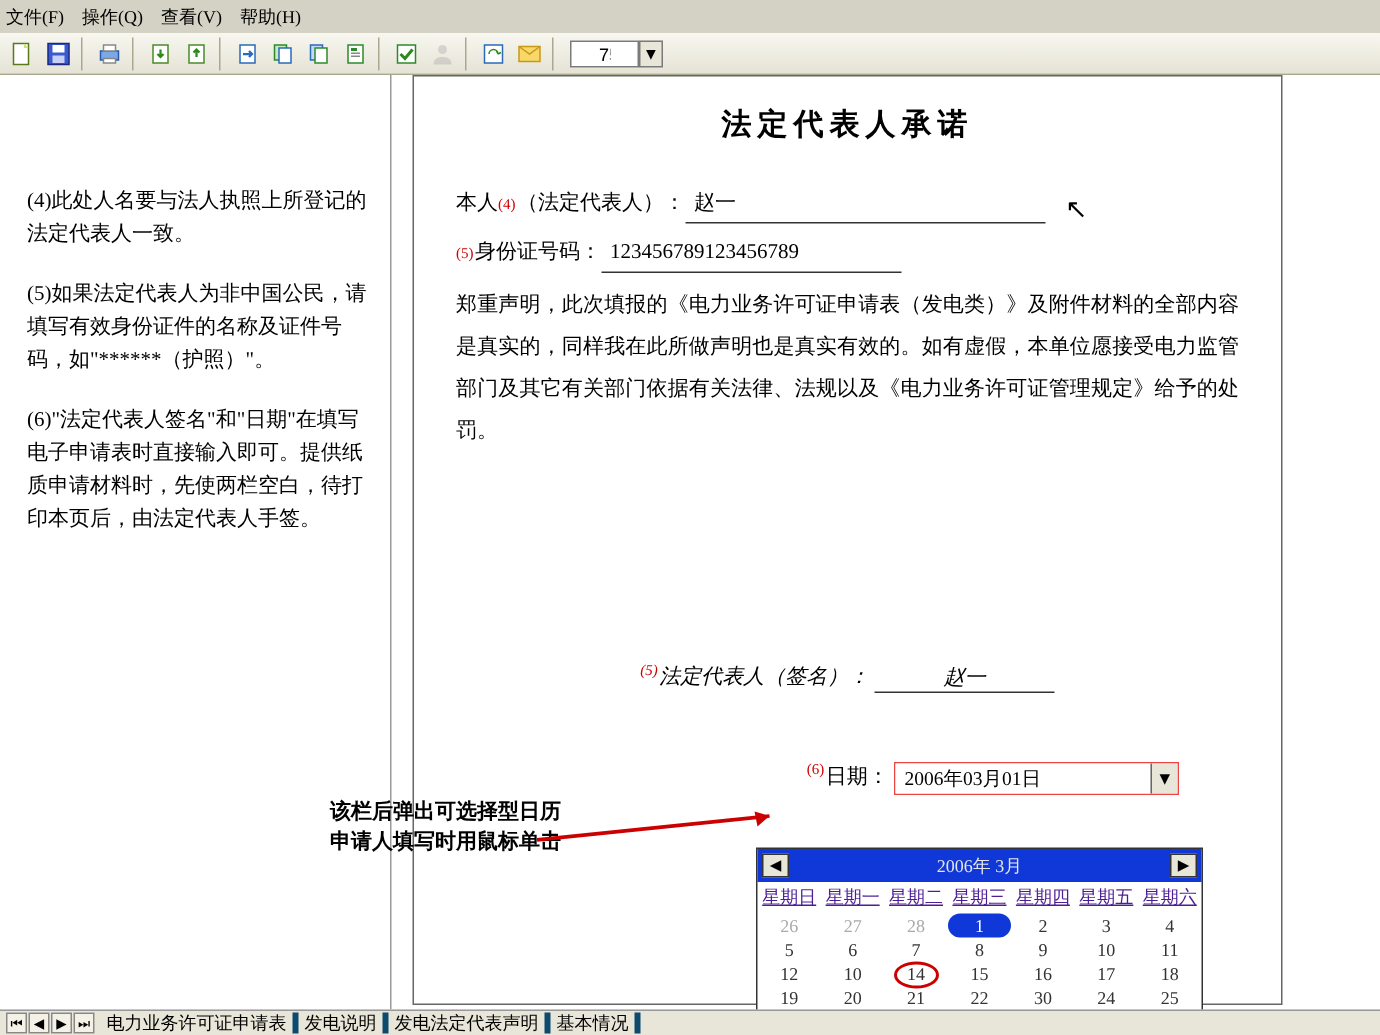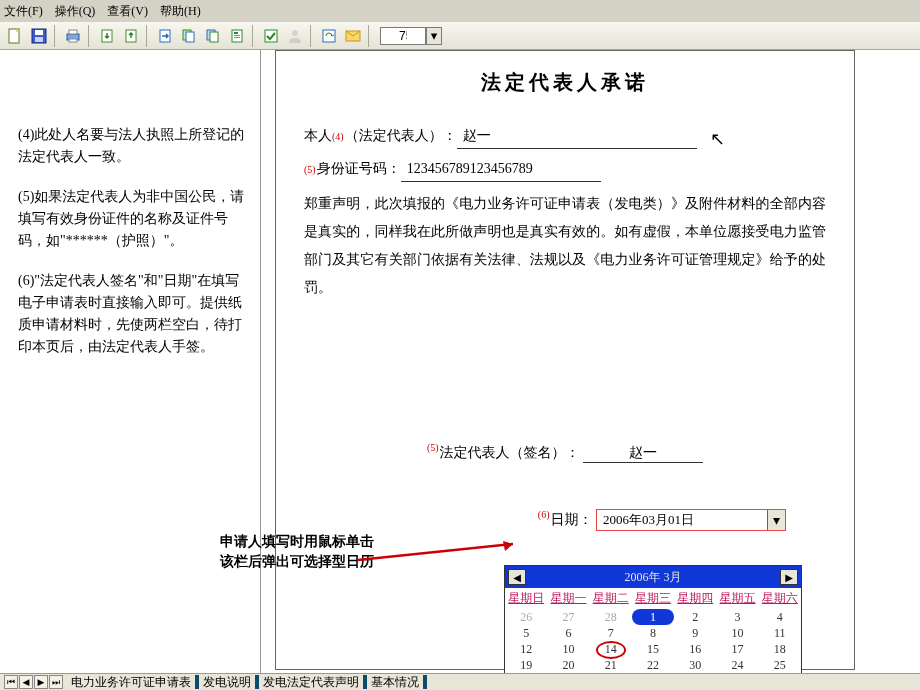--- a/index.html
+++ b/index.html
@@ -16,32 +16,32 @@
 .workspace { position: absolute; top: 50px; left: 0; right: 0; bottom: 17px; background: #fff; display: flex; }
 .sidepanel { width: 260px; padding: 14px 10px 10px 18px; }
 .note { color: #000000; font-size: 14px; line-height: 22px; margin-bottom: 18px; font-family: "SimSun"; }
 .paper-wrap { flex: 1; background: #fff; position: relative; border-left: 1px solid #999; }
 .paper { position: absolute; left: 14px; top: 0; width: 580px; height: 620px; border: 1px solid #666; background: #fff; padding: 18px 28px; font-size: 14px; }
 .paper h1 { text-align: center; font-size: 20px; font-weight: bold; letter-spacing: 4px; margin-bottom: 28px; }
 .row { display: flex; align-items: baseline; margin-bottom: 8px; line-height: 24px; }
 .sup { color: #c00; font-size: 10px; vertical-align: super; margin-right: 1px; }
 .uline { display: inline-block; border-bottom: 1px solid #333; min-width: 60px; padding: 0 6px; }
 .bodytxt { line-height: 28px; text-align: justify; margin-top: 6px; }
-.sigline { margin-top: 140px; text-align: center; }
+.sigline { margin-top: 140px; text-align: center; font-style: italic; }
 .dateline { margin-top: 46px; text-align: right; padding-right: 40px; }
 .combo { display: inline-flex; border: 1px solid #ef4444; height: 22px; vertical-align: middle; }
 .combo input { border: none; width: 170px; padding: 0 6px; font-size: 13px; font-family: inherit; }
 .combo .drop { width: 18px; background: #e8e6d8; border-left: 1px solid #666; display:flex;align-items:center;justify-content:center; }
 .tip { position: absolute; left: 220px; bottom: 118px; font-size: 14px; color: #000; font-weight: bold; line-height: 20px; text-align: left; }
 .arrow { position: absolute; left: 358px; bottom: 124px; }
 .cal { position: absolute; right: 118px; bottom: 0; width: 298px; border: 1px solid #333; background: #fff; font-size: 12px; font-family: "SimSun"; }
 .cal-hd { background: #1038d8; color: #fff; height: 22px; display: flex; align-items: center; justify-content: space-between; padding: 0 3px; }
 .cal-nav { width: 18px; height: 16px; background: #e8e6d8; border: 1px solid #333; color: #000; display:flex;align-items:center;justify-content:center; font-size:10px; }
 .cal-grid { width: 100%; border-collapse: collapse; }
-.cal-grid th { font-weight: normal; color: #be185d; text-decoration: underline; font-size: 12px; padding: 2px 0; }
+.cal-grid th { font-weight: normal; color: #4c1d95; text-decoration: underline; font-size: 12px; padding: 2px 0; }
 .cal-grid td { text-align: center; height: 16px; font-size: 12px; color: #333; }
 .cal-grid td.dim { color: #aaa; }
 .cal-grid td.today { background: #1038d8; color: #fff; border-radius: 8px; }
 .cal-grid td.sel { position: relative; }
 .cal-grid td.sel::after { content:""; position:absolute; left:6px; top:0; width:26px; height:14px; border:2px solid #c00; border-radius:50%; }
 .tabbar { position: absolute; left: 0; right: 0; bottom: 0; height: 17px; background: #e8e6d8; display: flex; align-items: center; font-size: 12px; padding: 0 4px; border-top: 1px solid #999; white-space: nowrap; overflow: hidden; }
 .tabnav { display:inline-flex; gap:1px; margin-right:4px; }
 .tabnav span { width:14px; height:14px; border:1px solid #888; background:#f4f2e6; display:flex;align-items:center;justify-content:center; font-size:9px; }
 .tab { padding: 0 4px; border-right: 4px solid #0c4a6e; }
 .cursor { position: absolute; left: 710px; top: 128px; font-size: 18px; }
@@ -184,22 +184,22 @@
         <span class="combo">
           <input value="2006年03月01日" style="">
           <span class="drop">▾</span>
         </span>
       </div>
     </div>
   </div>
 </div>
 
 <div class="tip">
+  <div>该栏后弹出可选择型日历</div>
   <div>申请人填写时用鼠标单击</div>
-  <div>该栏后弹出可选择型日历</div>
 </div>
 <svg class="arrow" width="170" height="26">
     <line x1="0" y1="20" x2="155" y2="4" stroke="#c00" stroke-width="2.5"></line>
     <polygon points="155,4 145,1 147,11" fill="#c00"></polygon>
   </svg>
 
 <div class="cal">
   <div class="cal-hd">
     <div class="cal-nav">◀</div>
     <span style="color:#e5e5e5">2006年 3月</span>

